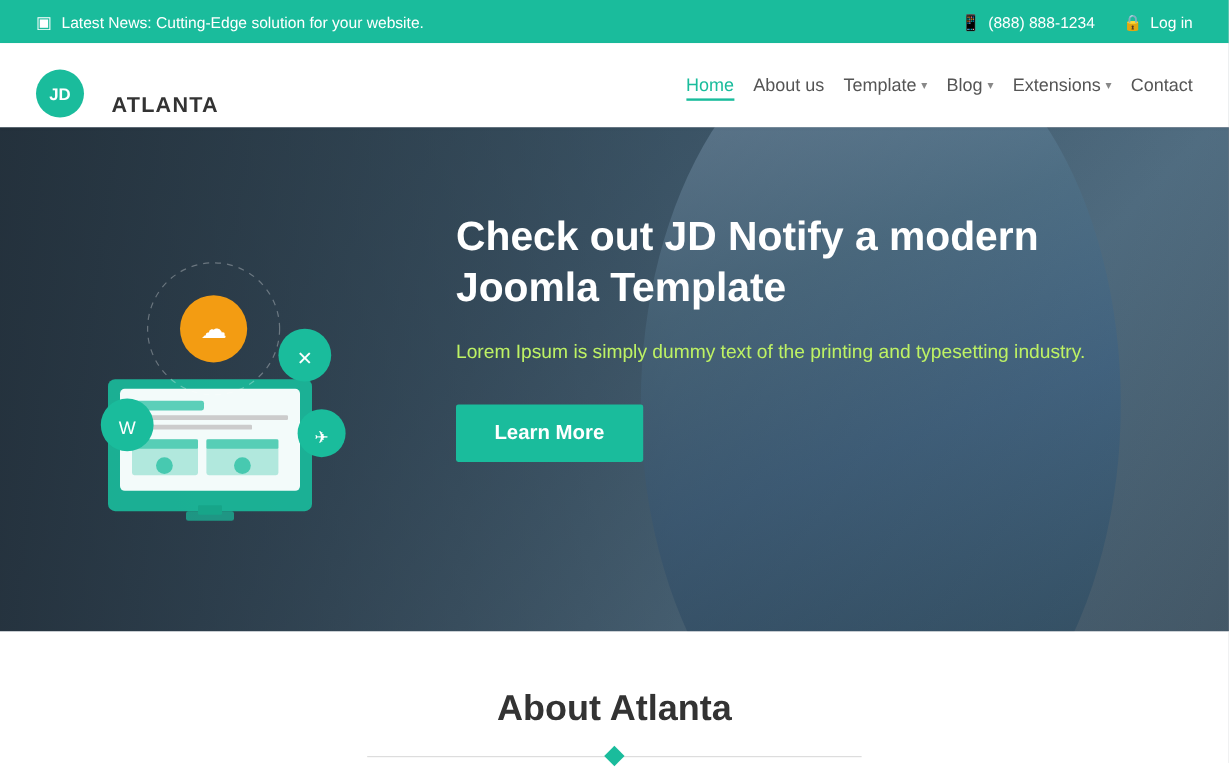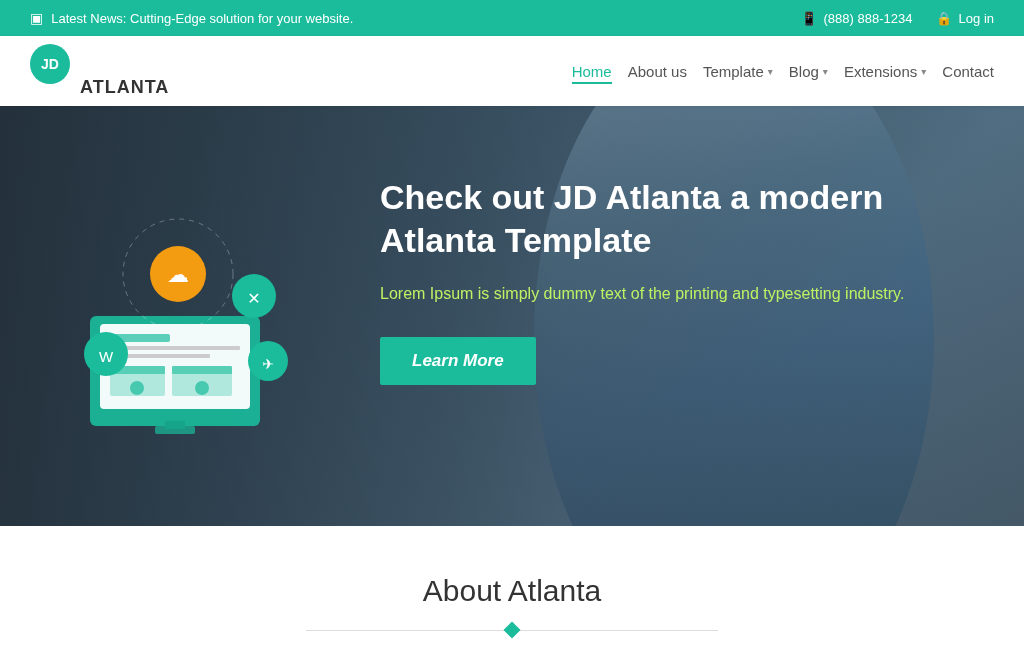--- a/index.html
+++ b/index.html
@@ -25,21 +25,21 @@
       background: #fff;
       display: flex;
       align-items: center;
       justify-content: space-between;
       padding: 0 30px;
       height: 70px;
       box-shadow: 0 1px 4px rgba(0,0,0,0.07);
       position: relative;
       z-index: 10;
     }
-    .logo { display: flex; align-items: flex-start; gap: 10px; }
+    .logo { display: flex; align-items: flex-end; gap: 23px; }
     .logo-badge {
       background: #1abc9c;
       color: #fff;
       font-weight: 700;
       border-radius: 50%;
       width: 40px; height: 40px;
       display: flex; align-items: center; justify-content: center;
       font-size: 14px;
     }
     .logo-text { font-size: 18px; font-weight: 700; color: #333; letter-spacing: 1px; margin-top: 33px; }
@@ -121,21 +121,20 @@
     }
     .btn-learn-more {
       background: #1abc9c;
       color: #fff;
       border: none;
       padding: 14px 32px;
       font-size: 17px;
       font-weight: 600;
       cursor: pointer;
       border-radius: 2px;
-      font-style: italic;
     }
 
     
     .notify-bar {
       position: absolute;
       bottom: 0;
       left: 270px;
       right: 270px;
       background: #1abc9c;
       z-index: 5;
@@ -176,21 +175,21 @@
     }
 
     
     .about-section {
       padding: 48px 30px 30px;
       text-align: center;
       background: #fff;
     }
     .about-title {
       font-size: 30px;
-      font-weight: 400;
+      font-weight: 700;
       color: #333;
       margin-bottom: 16px;
     }
     .about-divider {
       display: flex;
       align-items: center;
       justify-content: center;
       gap: 0;
     }
     .divider-line {
@@ -296,21 +295,21 @@
       <text x="76" y="196" text-anchor="middle" fill="white" font-size="15">W</text>
 
       <circle cx="238" cy="195" r="20" fill="#1abc9c"></circle>
       <text x="238" y="203" text-anchor="middle" fill="white" font-size="14">✈</text>
 
       <circle cx="148" cy="108" r="55" fill="none" stroke="rgba(255,255,255,0.3)" stroke-width="1" stroke-dasharray="5,5"></circle>
     </svg>
   </div>
 
   <div class="hero-content">
-    <h1 class="hero-title">Check out JD Atlanta a modern Atlanta Template</h1>
+    <h1 class="hero-title">Check out JD Notify a modern Joomla Template</h1>
     <p class="hero-desc">Lorem Ipsum is simply dummy text of the printing and typesetting industry.</p>
     <button class="btn-learn-more">Learn More</button>
   </div>
 
 </section>
 
 <section class="about-section">
   <h2 class="about-title">About Atlanta</h2>
   <div class="about-divider">
     <div class="divider-line"></div>

